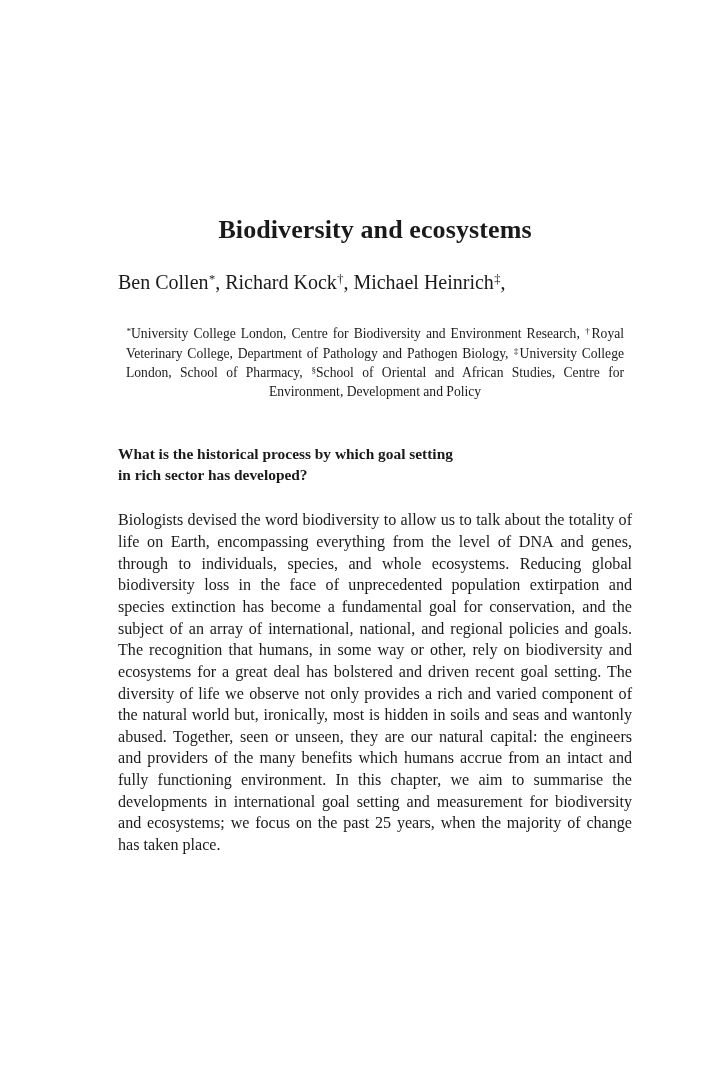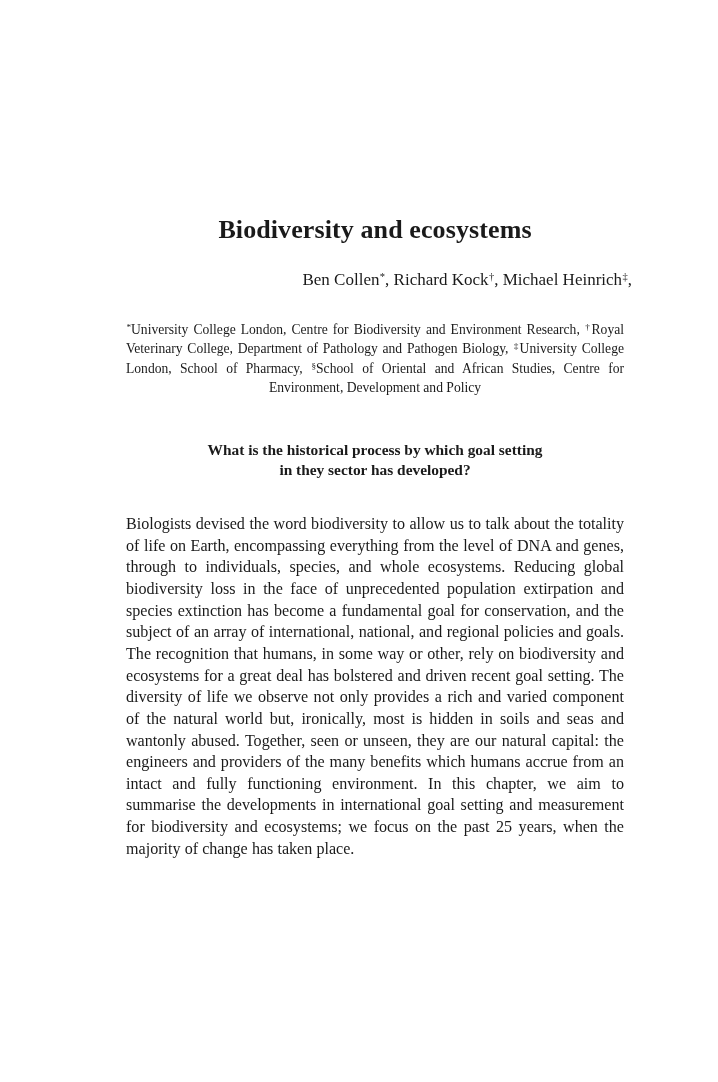--- a/index.html
+++ b/index.html
@@ -36,22 +36,22 @@
     font-size: 26px;
     font-weight: bold;
     line-height: 1.18;
     letter-spacing: 0.1px;
   }
 
   
   .authors {
     margin: 0;
     padding-top: 22px;
-    text-align: right;
-    font-size: 17px;
+    text-align: left;
+    font-size: 20px;
     line-height: 1.42;
     font-weight: normal;
   }
   .authors .author-line {
     display: block;
     white-space: nowrap;
   }
   sup.marker {
     font-size: 0.62em;
     vertical-align: 0.46em;
@@ -71,33 +71,33 @@
   }
   .affiliations sup.marker {
     font-size: 0.68em;
     vertical-align: 0.42em;
   }
 
   
   .section-heading {
     margin: 0;
     padding-top: 34px;
-    text-align: center;
+    text-align: left;
     font-size: 15.4px;
     font-weight: bold;
     line-height: 1.35;
   }
   .section-heading .heading-line {
     display: block;
     white-space: nowrap;
   }
 
   
   .body-copy {
-    margin: 8px;
+    margin: 0;
     padding-top: 24px;
     font-size: 16.1px;
     line-height: 1.345;
     text-align: justify;
     text-indent: 0;
     word-spacing: 0.1px;
   }
 </style>
 </head>
 <body>
@@ -108,19 +108,19 @@
     <h1 class="chapter-title">Biodiversity and ecosystems</h1>
 
     <div class="authors">
       <span class="author-line"><span>Ben Collen</span><sup class="marker">*</sup><span>, Richard Kock</span><sup class="marker">†</sup><span>, Michael Heinrich</span><sup class="marker">‡</sup><span>,</span></span>
     </div>
 
     <div class="affiliations"><sup class="marker">*</sup><span>University College London, Centre for Biodiversity and Environment Research, </span><sup class="marker">†</sup><span>Royal Veterinary College, Department of Pathology and Pathogen Biology, </span><sup class="marker">‡</sup><span>University College London, School of Pharmacy, </span><sup class="marker">§</sup><span>School of Oriental and African Studies, Centre for Environment, Development and Policy</span></div>
 
     <h2 class="section-heading">
       <span class="heading-line">What is the historical process by which goal setting</span>
-      <span class="heading-line">in they sector has developed?</span>
+      <span class="heading-line">in rich sector has developed?</span>
     </h2>
 
     <p class="body-copy">Biologists devised the word biodiversity to allow us to talk about the totality of life on Earth, encompassing everything from the level of DNA and genes, through to individuals, species, and whole ecosystems. Reducing global biodiversity loss in the face of unprecedented population extirpation and species extinction has become a fundamental goal for conservation, and the subject of an array of international, national, and regional policies and goals. The recognition that humans, in some way or other, rely on biodiversity and ecosystems for a great deal has bolstered and driven recent goal setting. The diversity of life we observe not only provides a rich and varied component of the natural world but, ironically, most is hidden in soils and seas and wantonly abused. Together, seen or unseen, they are our natural capital: the engineers and providers of the many benefits which humans accrue from an intact and fully functioning environment. In this chapter, we aim to summarise the developments in international goal setting and measurement for biodiversity and ecosystems; we focus on the past 25 years, when the majority of change has taken place.</p>
 
   </div>
 </div>
 
 </body></html>

